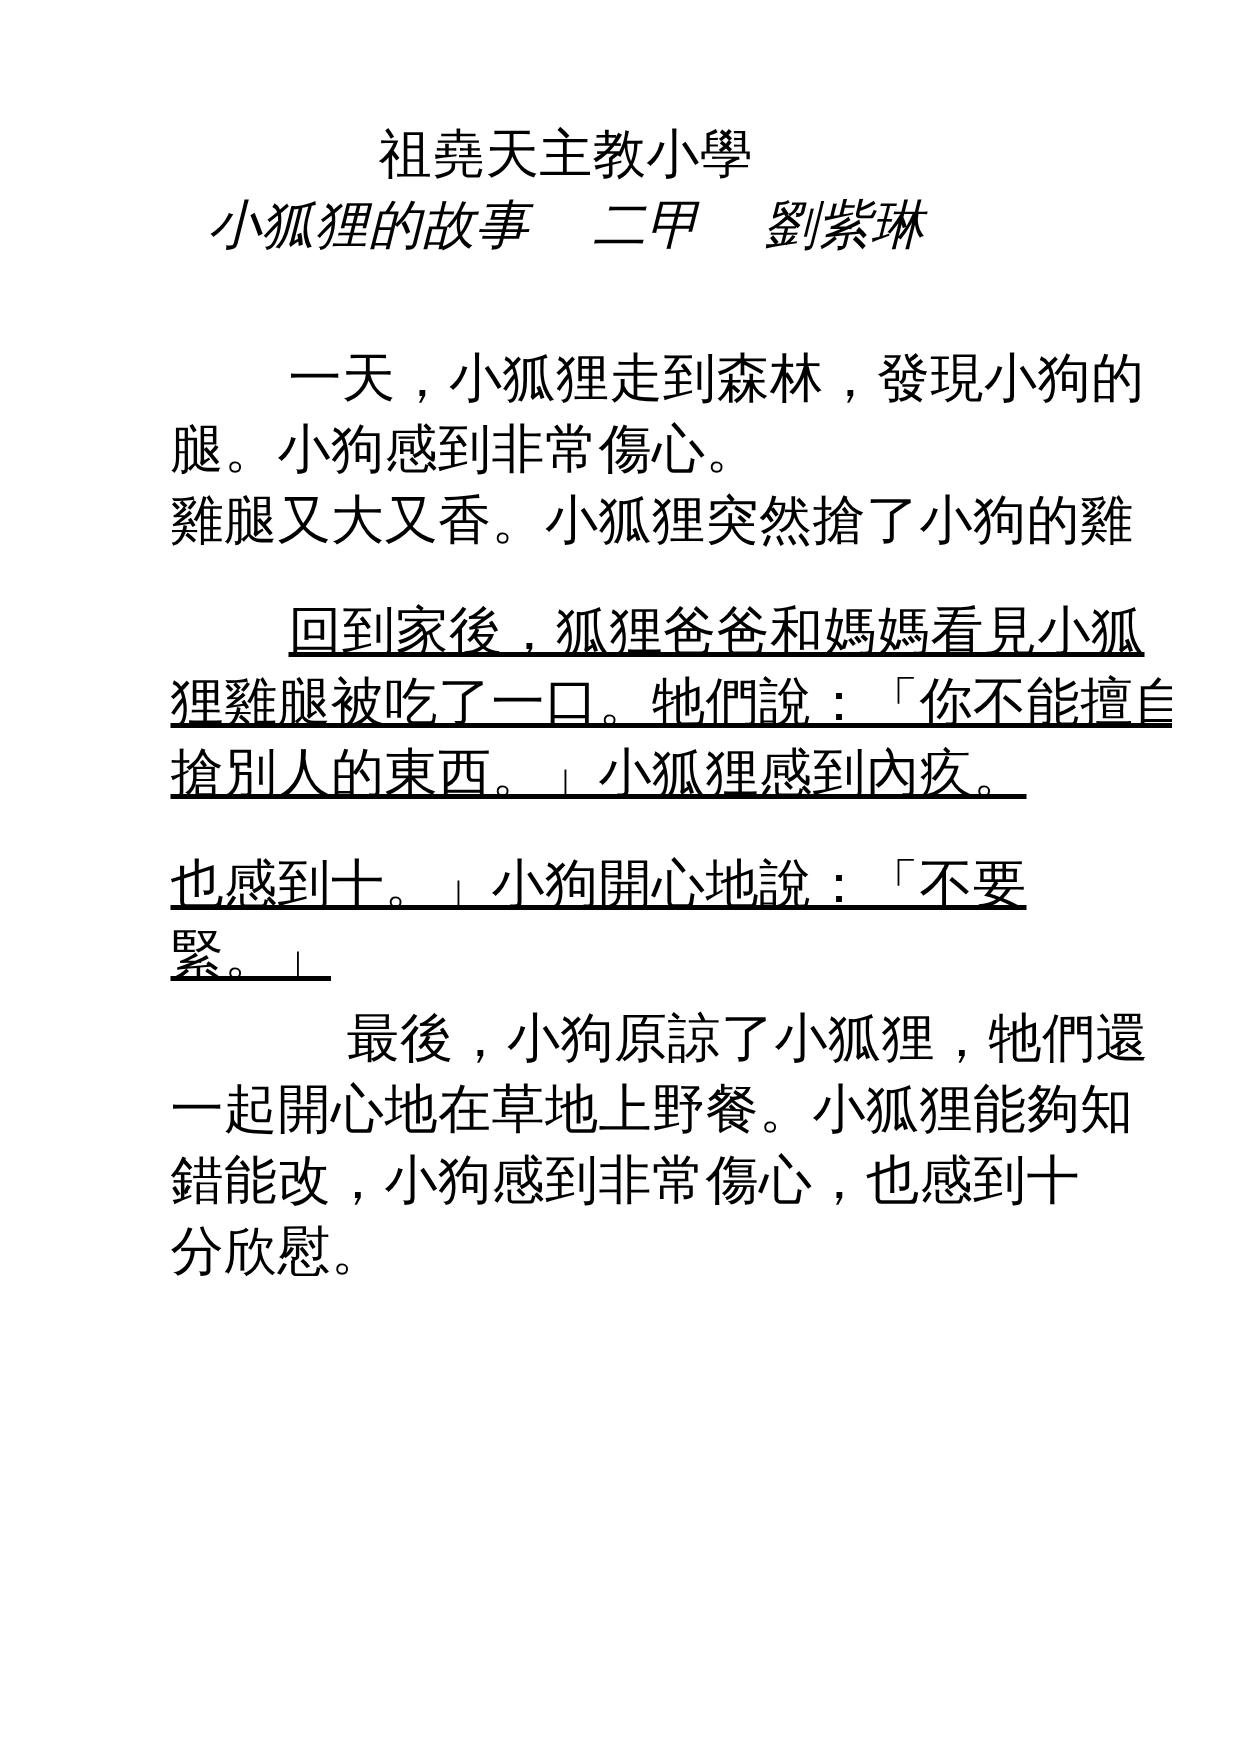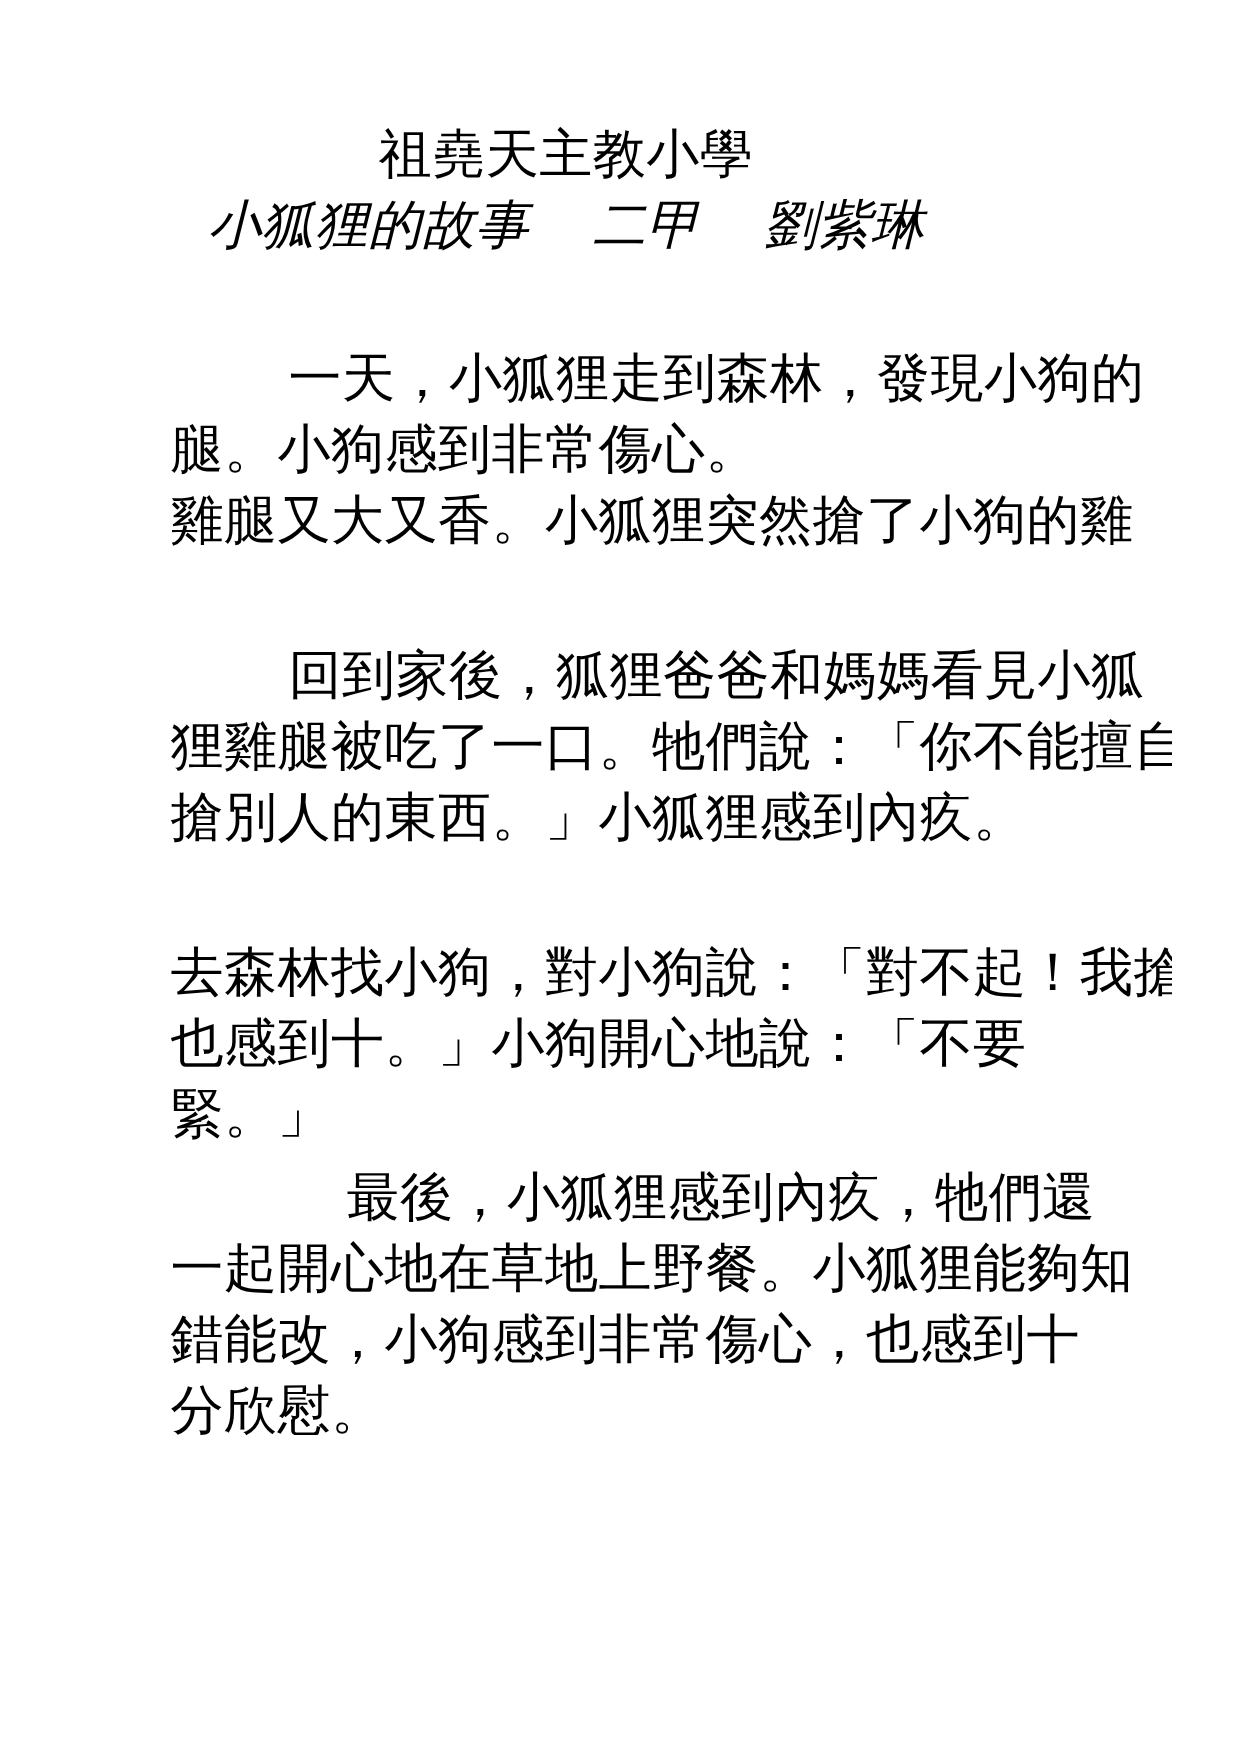--- a/index.html
+++ b/index.html
@@ -34,21 +34,22 @@
   .title-line {
     display: flex;
     justify-content: center;
     gap: 64px;
     font-style: italic;
   }
   .paragraph {
     margin: 0;
   }
   .p-spaced {
-    margin-top: 84px;
+    margin-top: 40px;
+    text-decoration: underline;
   }
   .p1-spaced {
     margin-top: 82px;
   }
   .p-tight {
     margin-top: 12px;
   }
   .indent {
     padding-left: 118px;
   }
@@ -78,27 +79,26 @@
       <div class="doc-line">雞腿又大又香。小狐狸突然搶了小狗的雞</div>
     </div>
 
     <div class="paragraph p-spaced">
       <div class="doc-line indent">回到家後，狐狸爸爸和媽媽看見小狐</div>
       <div class="doc-line">狸雞腿被吃了一口。牠們說：「你不能擅自</div>
       <div class="doc-line">搶別人的東西。」小狐狸感到內疚。</div>
     </div>
 
     <div class="paragraph p-spaced">
-      <div class="doc-line">去森林找小狗，對小狗說：「對不起！我搶</div>
       <div class="doc-line">也感到十。」小狗開心地說：「不要</div>
       <div class="doc-line">緊。」</div>
     </div>
 
     <div class="paragraph p-tight">
-      <div class="doc-line indent-deep">最後，小狐狸感到內疚，牠們還</div>
+      <div class="doc-line indent-deep">最後，小狗原諒了小狐狸，牠們還</div>
       <div class="doc-line">一起開心地在草地上野餐。小狐狸能夠知</div>
       <div class="doc-line">錯能改，小狗感到非常傷心，也感到十</div>
       <div class="doc-line">分欣慰。</div>
     </div>
 
   </div>
 
 </div>
 
 </body></html>

